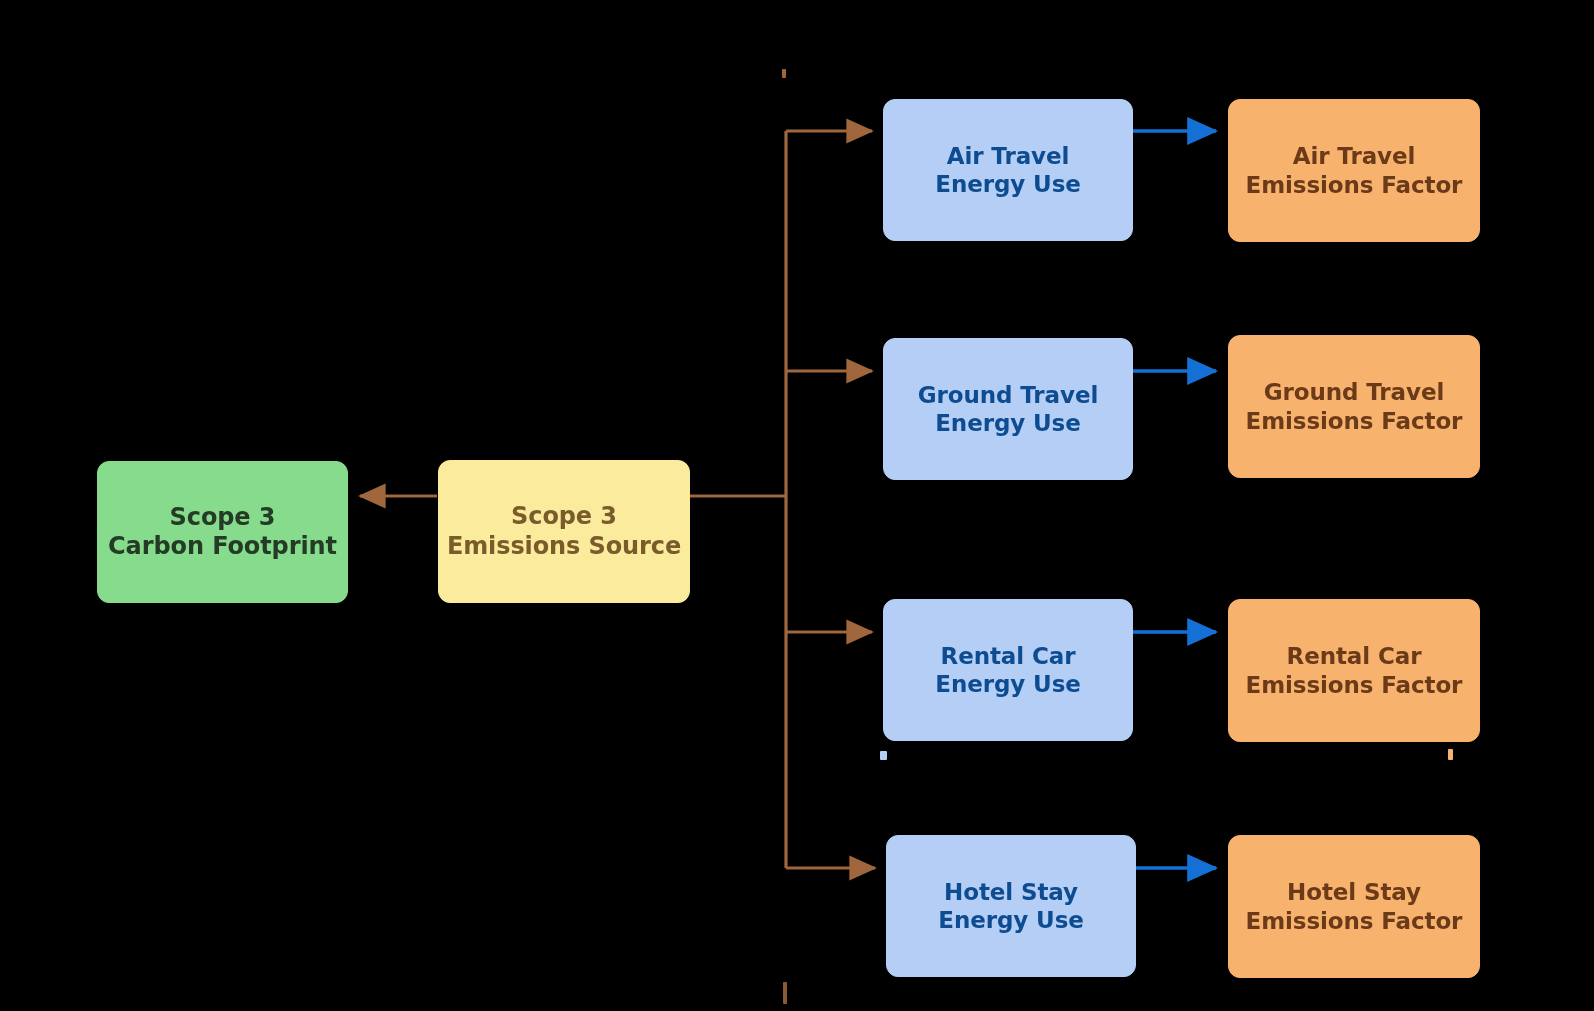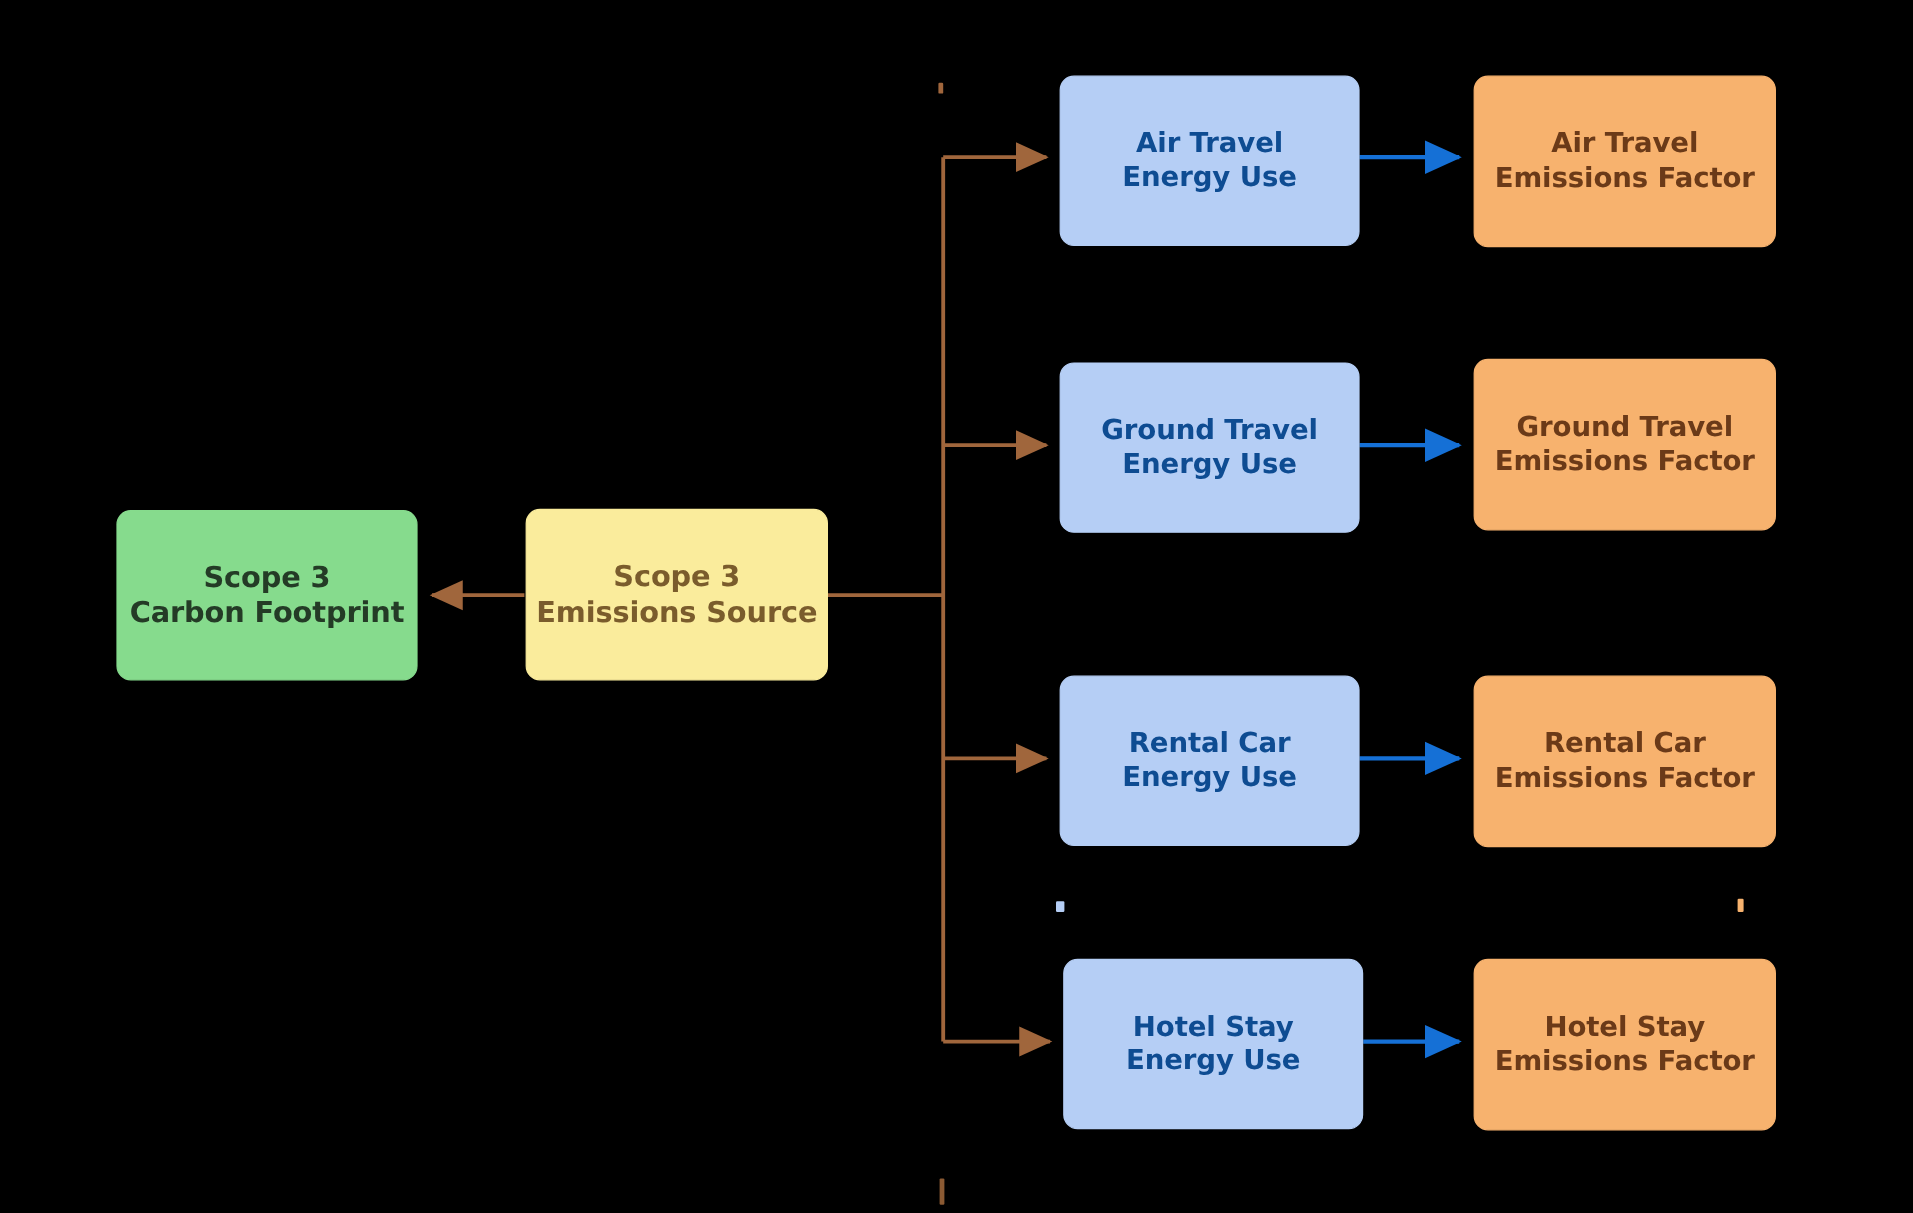--- a/index.html
+++ b/index.html
@@ -31,20 +31,21 @@
     box-sizing: border-box;
     display: flex;
     align-items: center;
     justify-content: center;
     text-align: center;
     border-radius: 12px;
     font-weight: bold;
     line-height: 1.22;
     white-space: pre-line;
     letter-spacing: -0.1px;
+    margin-top: 36px;
   }
   .node-green {
     background: #86DB8D;
     border: 1px solid #86DB8D;
     color: #243B26;
     font-size: 24px;
   }
   .node-yellow {
     background: #FAEC9C;
     border: 1px solid #FAEC9C;

